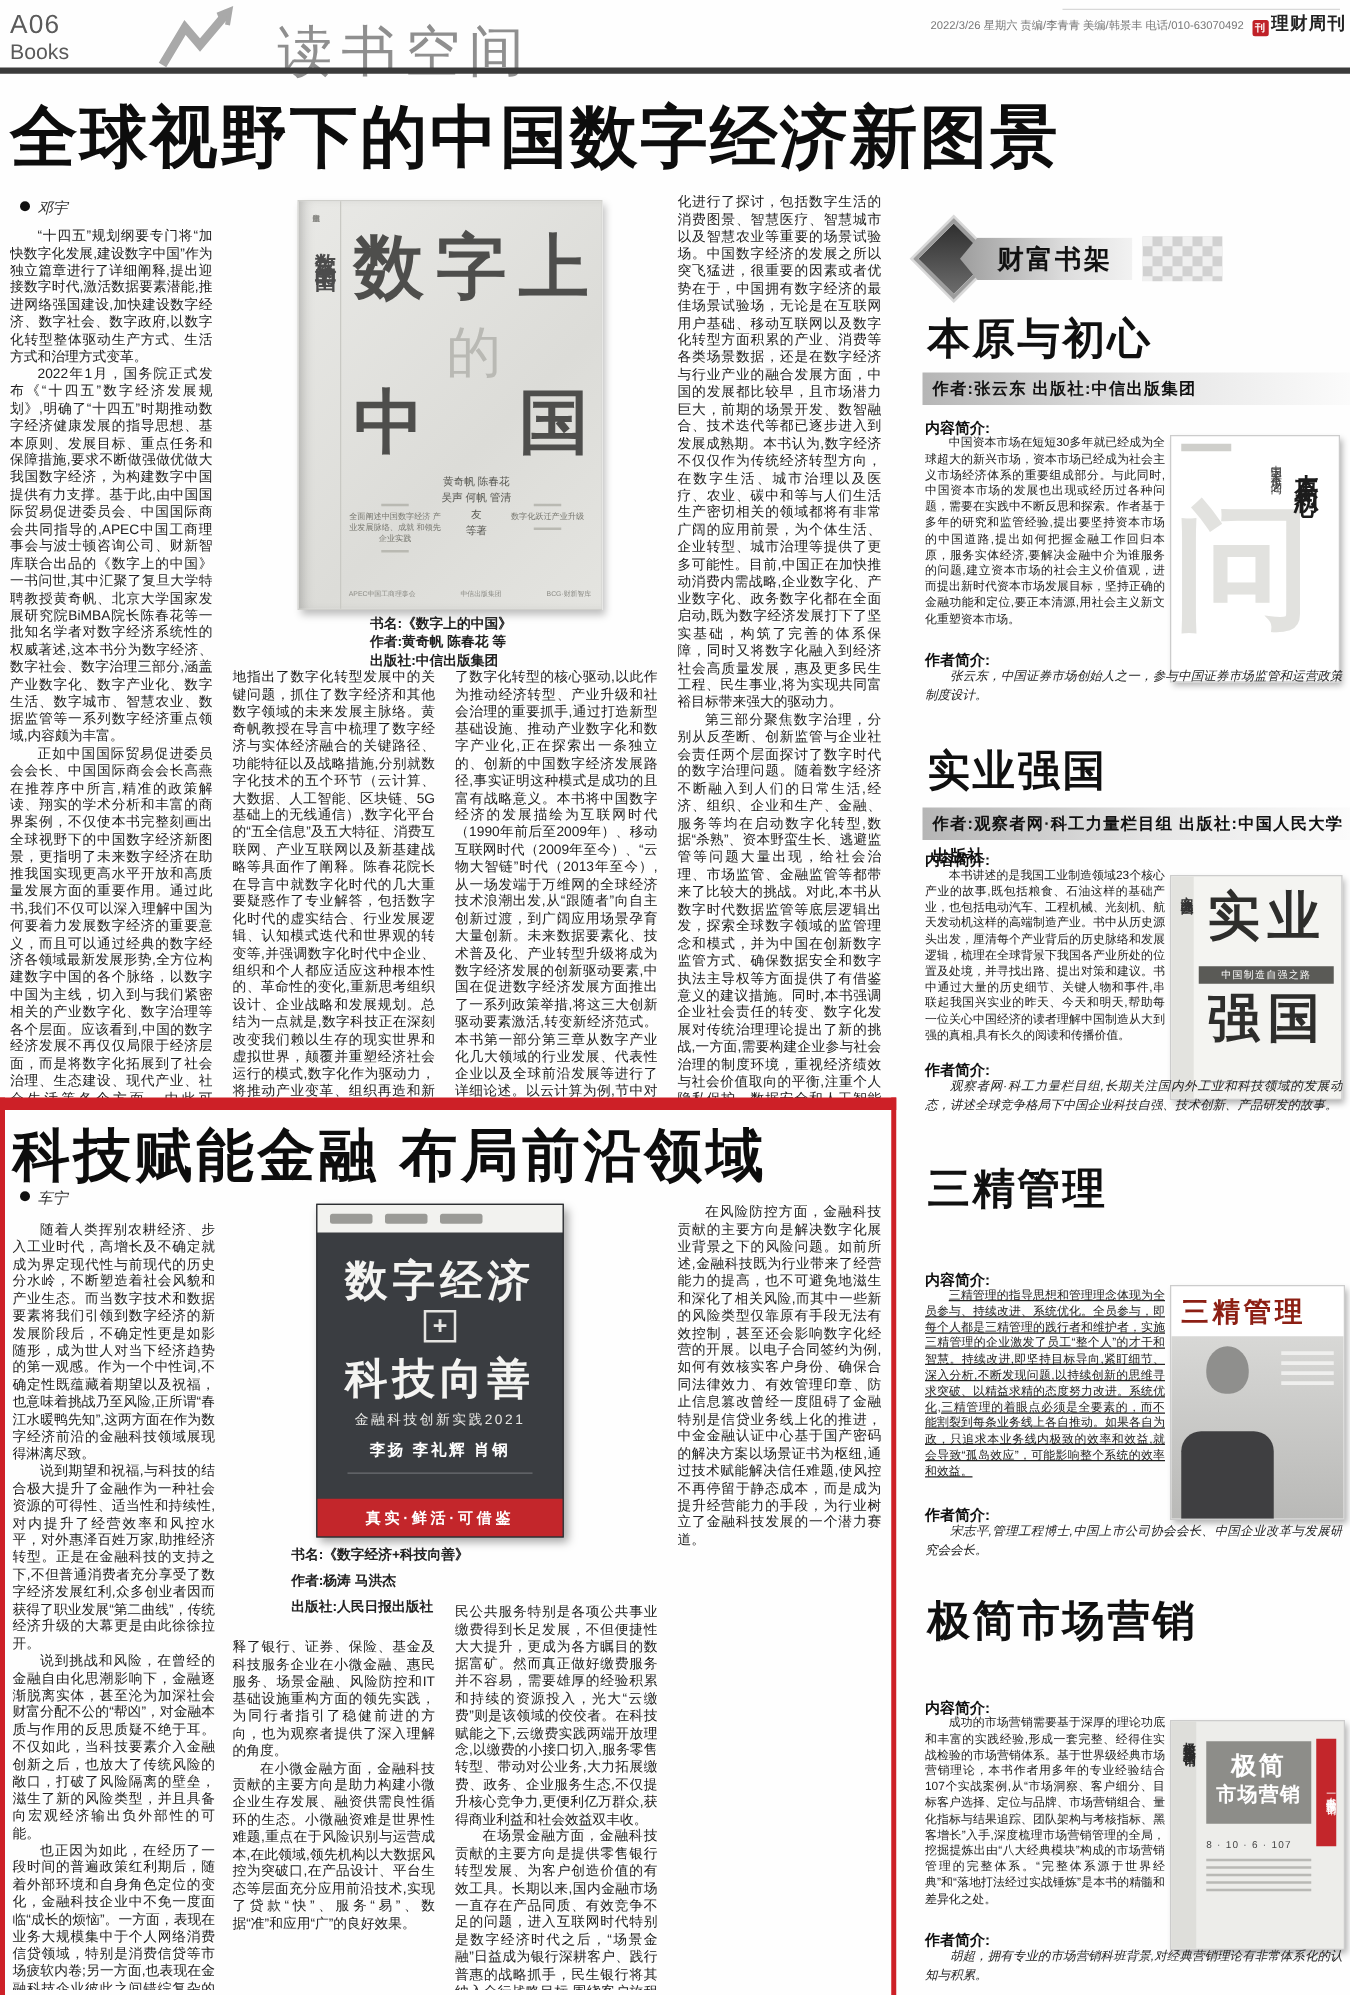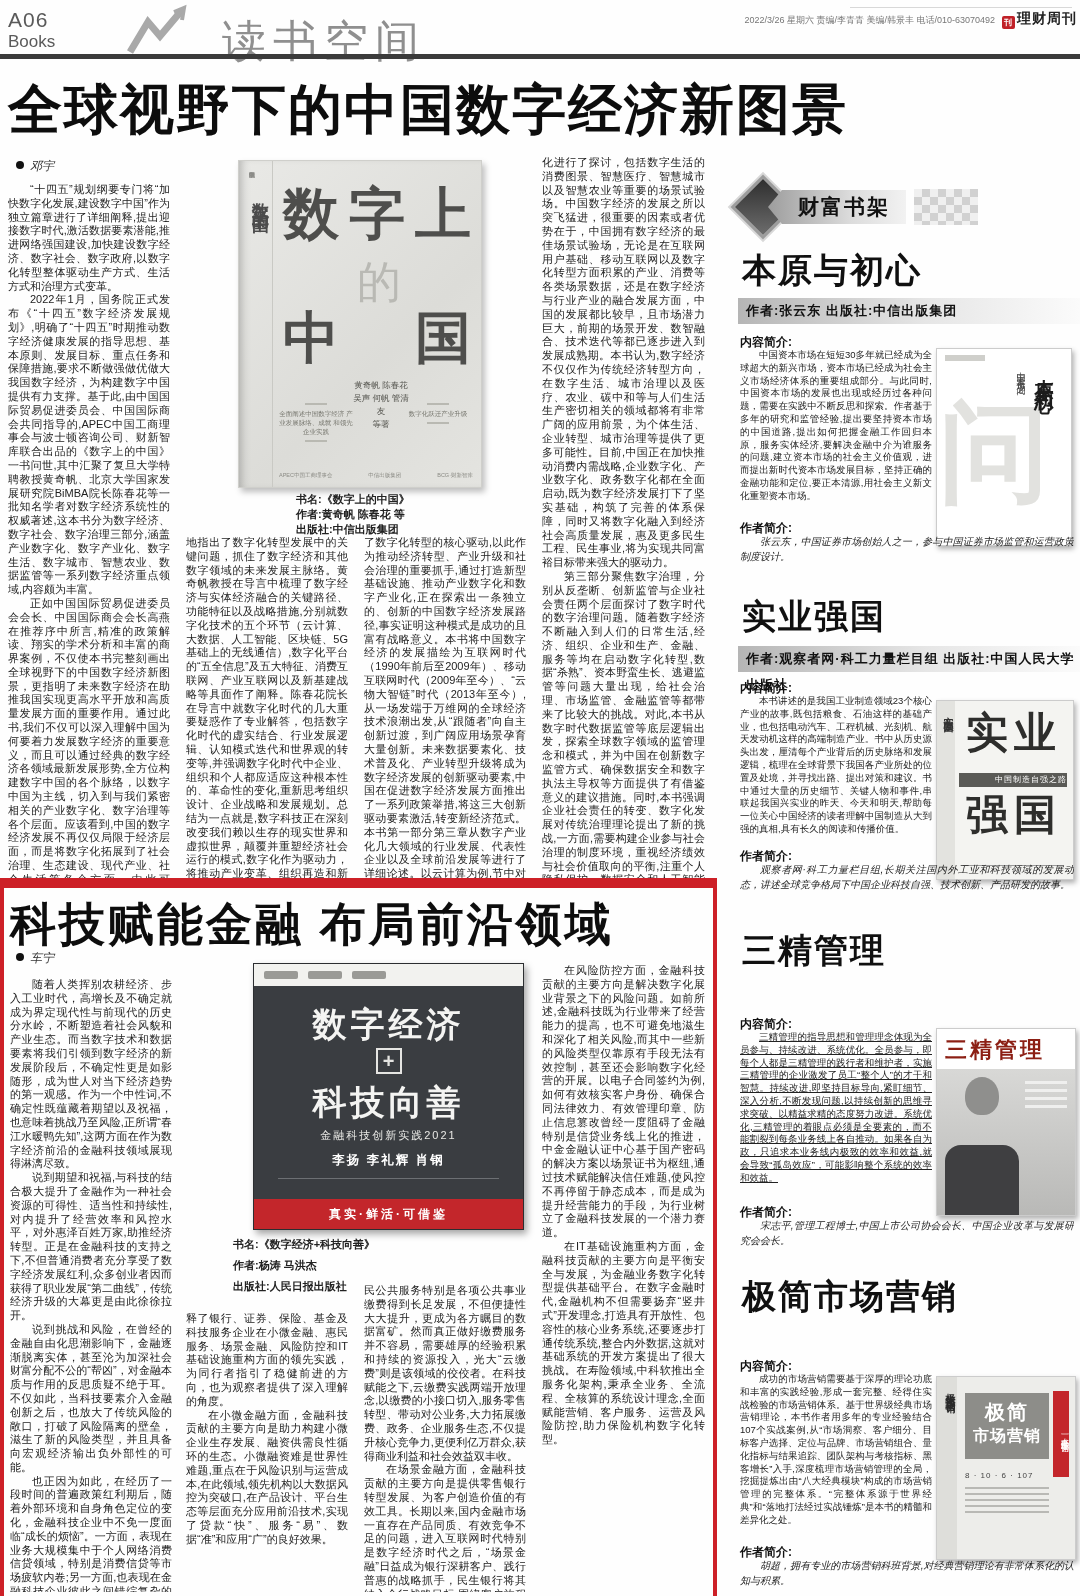--- a/index.html
+++ b/index.html
@@ -75,21 +75,21 @@
   
   .thumb { box-shadow:2px 3px 5px rgba(0,0,0,.3); border:1px solid #ccc; background:#fff; overflow:hidden; }
   .t1 .wm { position:absolute; left:2px; top:30px; font-size:110px; color:#e2e2df; font-weight:700; }
   .t1 .vt { position:absolute; right:14px; top:14px; writing-mode:vertical-rl; font-size:19px; font-weight:800; color:#1c1c1c; letter-spacing:4px; }
   .t1 .vs { position:absolute; right:44px; top:16px; writing-mode:vertical-rl; font-size:9px; color:#444; letter-spacing:2px; }
   .t1 .lg { position:absolute; left:8px; top:6px; width:40px; height:6px; background:#cfcfcb; }
 
   .t2 { background:#f4f4f1; }
   .t2 .spine { position:absolute; left:0; top:0; bottom:0; width:18px; background:#e3e3df; writing-mode:vertical-rl; font-size:10px; font-weight:700; color:#333; padding-top:8px; letter-spacing:2px; }
   .t2 .big { position:absolute; left:22px; right:4px; text-align:center; font-size:42px; font-weight:800; color:#2e2e2c; letter-spacing:6px; line-height:52px; }
-  .t2 .band { position:absolute; left:22px; right:6px; top:72px; height:14px; background:#5a5a56; color:#fff; font-size:8px; line-height:14px; text-align:right; letter-spacing:1px; }
+  .t2 .band { position:absolute; left:22px; right:6px; top:72px; height:14px; background:#5a5a56; color:#fff; font-size:8px; line-height:14px; text-align:center; letter-spacing:1px; }
   .t2 .foot { position:absolute; bottom:6px; left:26px; right:10px; height:8px; border-top:1px solid #999; font-size:5px; color:#888; text-align:center; }
 
   .t3 .head { position:absolute; top:6px; left:8px; right:8px; font-size:22px; font-weight:800; color:#8c1f14; letter-spacing:3px; }
   .t3 .photo { position:absolute; top:40px; left:0; right:0; bottom:0; background:linear-gradient(#d8d8d6,#b9b9b7); }
   .t3 .headc { position:absolute; width:34px; height:38px; border-radius:50% 50% 45% 45%; background:#8f8f8d; top:48px; left:28px; }
   .t3 .suit { position:absolute; width:74px; height:70px; border-radius:16px 16px 0 0; background:#3f3f41; bottom:0; left:8px; }
   .t3 .lines { position:absolute; right:8px; top:52px; width:42px; }
   .t3 .lines i { display:block; height:3px; background:#efefee; margin-bottom:5px; }
 
   .t4 { background:#ededea; }
@@ -193,21 +193,21 @@
   </div>
 
   <div class="abs col" style="left:10px; top:978px; width:162px; height:614px;">
     <p class="ind">随着人类挥别农耕经济、步入工业时代，高增长及不确定就成为界定现代性与前现代的历史分水岭，不断塑造着社会风貌和产业生态。而当数字技术和数据要素将我们引领到数字经济的新发展阶段后，不确定性更是如影随形，成为世人对当下经济趋势的第一观感。作为一个中性词,不确定性既蕴藏着期望以及祝福，也意味着挑战乃至风险,正所谓“春江水暖鸭先知”,这两方面在作为数字经济前沿的金融科技领域展现得淋漓尽致。</p>
     <p class="ind">说到期望和祝福,与科技的结合极大提升了金融作为一种社会资源的可得性、适当性和持续性,对内提升了经营效率和风控水平，对外惠泽百姓万家,助推经济转型。正是在金融科技的支持之下,不但普通消费者充分享受了数字经济发展红利,众多创业者因而获得了职业发展“第二曲线”，传统经济升级的大幕更是由此徐徐拉开。</p>
     <p class="ind">说到挑战和风险，在曾经的金融自由化思潮影响下，金融逐渐脱离实体，甚至沦为加深社会财富分配不公的“帮凶”，对金融本质与作用的反思质疑不绝于耳。不仅如此，当科技要素介入金融创新之后，也放大了传统风险的敞口，打破了风险隔离的壁垒，滋生了新的风险类型，并且具备向宏观经济输出负外部性的可能。</p>
     <p class="ind">也正因为如此，在经历了一段时间的普遍政策红利期后，随着外部环境和自身角色定位的变化，金融科技企业中不免一度面临“成长的烦恼”。一方面，表现在业务大规模集中于个人网络消费信贷领域，特别是消费信贷等市场疲软内卷;另一方面,也表现在金融科技企业彼此之间错综复杂的关系始终理不顺,同时也给行业发展带来诸多消耗。</p>
 
   </div>
 
-  <div class="abs cover2" style="left:253px; top:963px; width:271px; height:267px;">
+  <div class="abs cover2" style="left:253px; top:963px; width:198px; height:267px;">
     <div class="strip">
         <i></i>
         <i></i>
         <i></i>
       </div>
     <div class="big" style="top:38px;">数字经济</div>
     <div class="plus" style="top:84px;">+</div>
     <div class="big" style="top:116px;">科技向善</div>
     <div class="sub" style="top:164px;">金融科技创新实践2021</div>
     <div class="names" style="top:188px;">李扬  李礼辉  肖钢</div>
@@ -223,21 +223,20 @@
   <div class="abs col" style="left:186px; top:1312px; width:162px; height:280px;">
     <p class="noind">释了银行、证券、保险、基金及科技服务企业在小微金融、惠民服务、场景金融、风险防控和IT基础设施重构方面的领先实践，为同行者指引了稳健前进的方向，也为观察者提供了深入理解的角度。</p>
     <p class="ind">在小微金融方面，金融科技贡献的主要方向是助力构建小微企业生存发展、融资供需良性循环的生态。小微融资难是世界性难题,重点在于风险识别与运营成本,在此领域,领先机构以大数据风控为突破口,在产品设计、平台生态等层面充分应用前沿技术,实现了贷款“快”、服务“易”、数据“准”和应用“广”的良好效果。</p>
   </div>
   <div class="abs col" style="left:364px; top:1284px; width:162px; height:308px;">
     <p class="noind">民公共服务特别是各项公共事业缴费得到长足发展，不但便捷性大大提升，更成为各方瞩目的数据富矿。然而真正做好缴费服务并不容易，需要雄厚的经验积累和持续的资源投入，光大“云缴费”则是该领域的佼佼者。在科技赋能之下,云缴费实践两端开放理念,以缴费的小接口切入,服务零售转型、带动对公业务,大力拓展缴费、政务、企业服务生态,不仅提升核心竞争力,更便利亿万群众,获得商业利益和社会效益双丰收。</p>
     <p class="ind">在场景金融方面，金融科技贡献的主要方向是提供零售银行转型发展、为客户创造价值的有效工具。长期以来,国内金融市场一直存在产品同质、有效竞争不足的问题，进入互联网时代特别是数字经济时代之后，“场景金融”日益成为银行深耕客户、践行普惠的战略抓手，民生银行将其纳入全行战略目标,围绕客户旅程建设场景策略图景,以中台服</p>
   </div>
   <div class="abs col" style="left:542px; top:964px; width:163px; height:628px;">
     <p class="ind">在风险防控方面，金融科技贡献的主要方向是解决数字化展业背景之下的风险问题。如前所述,金融科技既为行业带来了经营能力的提高，也不可避免地滋生和深化了相关风险,而其中一些新的风险类型仅靠原有手段无法有效控制，甚至还会影响数字化经营的开展。以电子合同签约为例,如何有效核实客户身份、确保合同法律效力、有效管理印章、防止信息篡改曾经一度阻碍了金融特别是信贷业务线上化的推进，中金金融认证中心基于国产密码的解决方案以场景证书为枢纽,通过技术赋能解决信任难题,使风控不再停留于静态成本，而是成为提升经营能力的手段，为行业树立了金融科技发展的一个潜力赛道。</p>
-    <p class="ind">在IT基础设施重构方面，金融科技贡献的主要方向是平衡安全与发展，为金融业务数字化转型提供基础平台。在数字金融时代,金融机构不但需要扬弃“竖井式”开发理念,打造具有开放性、包容性的核心业务系统,还要逐步打通传统系统,整合内外数据,这就对基础系统的开发方案提出了很大挑战。在寿险领域,中科软推出全服务化架构,秉承全业务、全流程、全核算的系统设计理念,全面赋能营销、客户服务、运营及风险防控,助力保险机构数字化转型。</p>
   </div>
 
   <div class="abs shelf-banner" style="left:740px; top:184px;">
     <div class="shelf-diamond"></div>
     <div class="shelf-band">
         <span>财富书架</span>
       </div>
     <div class="shelf-checker"></div>
   </div>
 

